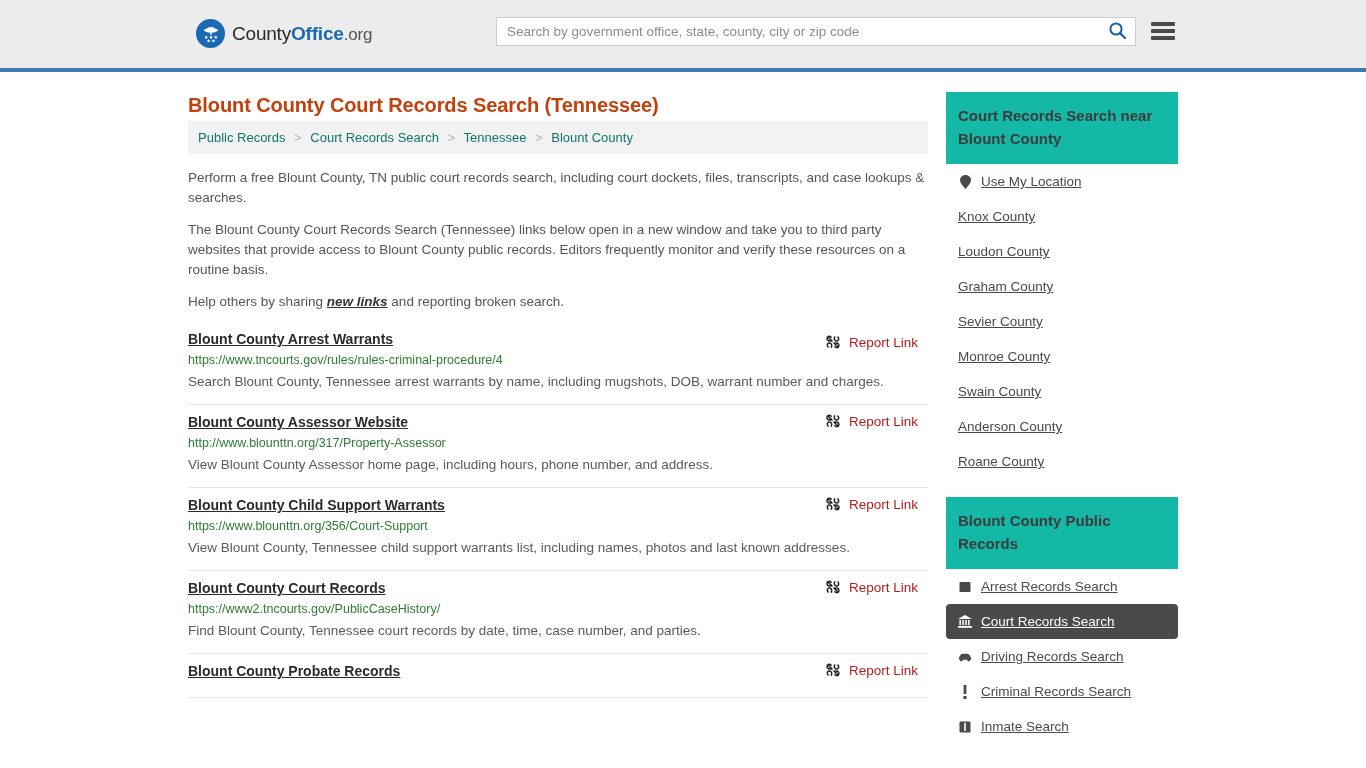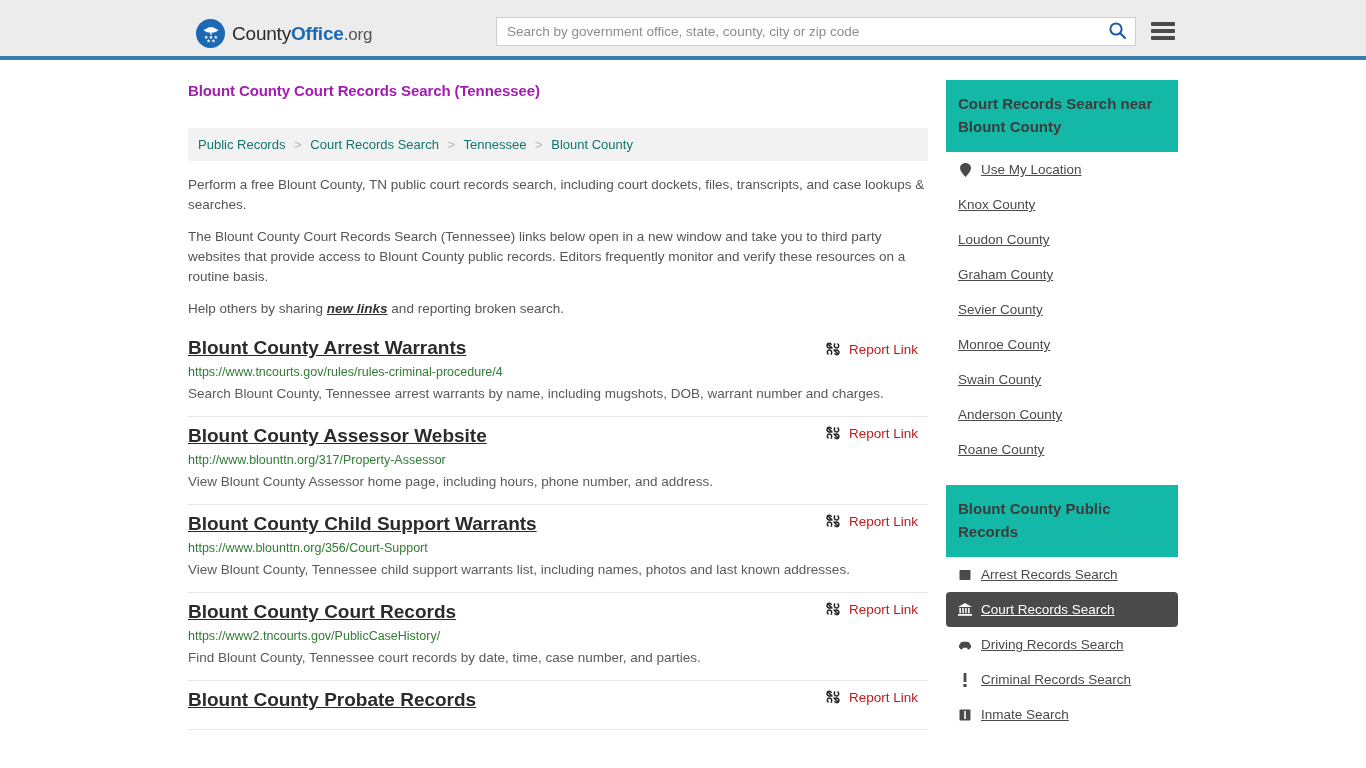--- a/index.html
+++ b/index.html
@@ -7,21 +7,21 @@
   body {
     width:1366px; height:768px;
     background:#ffffff;
     font-family:"Liberation Sans", sans-serif;
     color:#444;
     overflow:hidden;
   }
 
   
   .site-header{
-    height:60px;
+    height:72px;
     background:#ececed;
     border-bottom:4px solid #3b7cb0;
     display:flex;
     align-items:center;
     position:relative;
   }
   .logo-wrap{
     position:absolute; left:196px; top:19px;
     display:flex; align-items:center; gap:7px;
   }
@@ -66,21 +66,21 @@
     padding:0;
   }
   .container{
     width:990px; margin:0 auto; position:relative;
     display:flex; gap:0;
   }
   .main-col{ width:740px; padding-top:22px; }
   .side-col{ width:232px; margin-left:18px; padding-top:20px; }
 
   h1.page-title{
-    font-size:15px; color:#a21caf; margin:0 0 29px 0;
+    font-size:20px; color:#c2410c; margin:0 0 4px 0;
     font-weight:bold; letter-spacing:-.1px;
   }
 
   .breadcrumb{
     background:#f2f2f2; padding:9px 10px;
     font-size:13px; color:#9a9a9a;
     margin-bottom:14px;
   }
   .breadcrumb a{ color:#0f766e; text-decoration:none;margin-top:40px; }
   .breadcrumb .sep{ margin:0 5px; color:#b5b5b5; }
@@ -93,21 +93,21 @@
 
   
   .link-list{ margin-top:14px; }
   .link-item{
     border-bottom:1px solid #e6e6e6;
     padding:8px 0 12px 0;
     position:relative;
   }
   .link-item:first-child{ padding-top:4px; }
   .link-title{
-    font-size:19px; font-weight:bold; color:#2b2b2b;
+    font-size:14px; font-weight:bold; color:#2b2b2b;
     text-decoration:underline; display:inline-block;
     margin-bottom:6px; cursor:pointer;
   }
   .link-url{
     font-size:12.5px; color:#2e7d32; display:block; margin-bottom:4px;
     text-decoration:none;
   }
   .link-desc{
     font-size:13.5px; line-height:21px; color:#5a5a5a; margin:0;
   }

